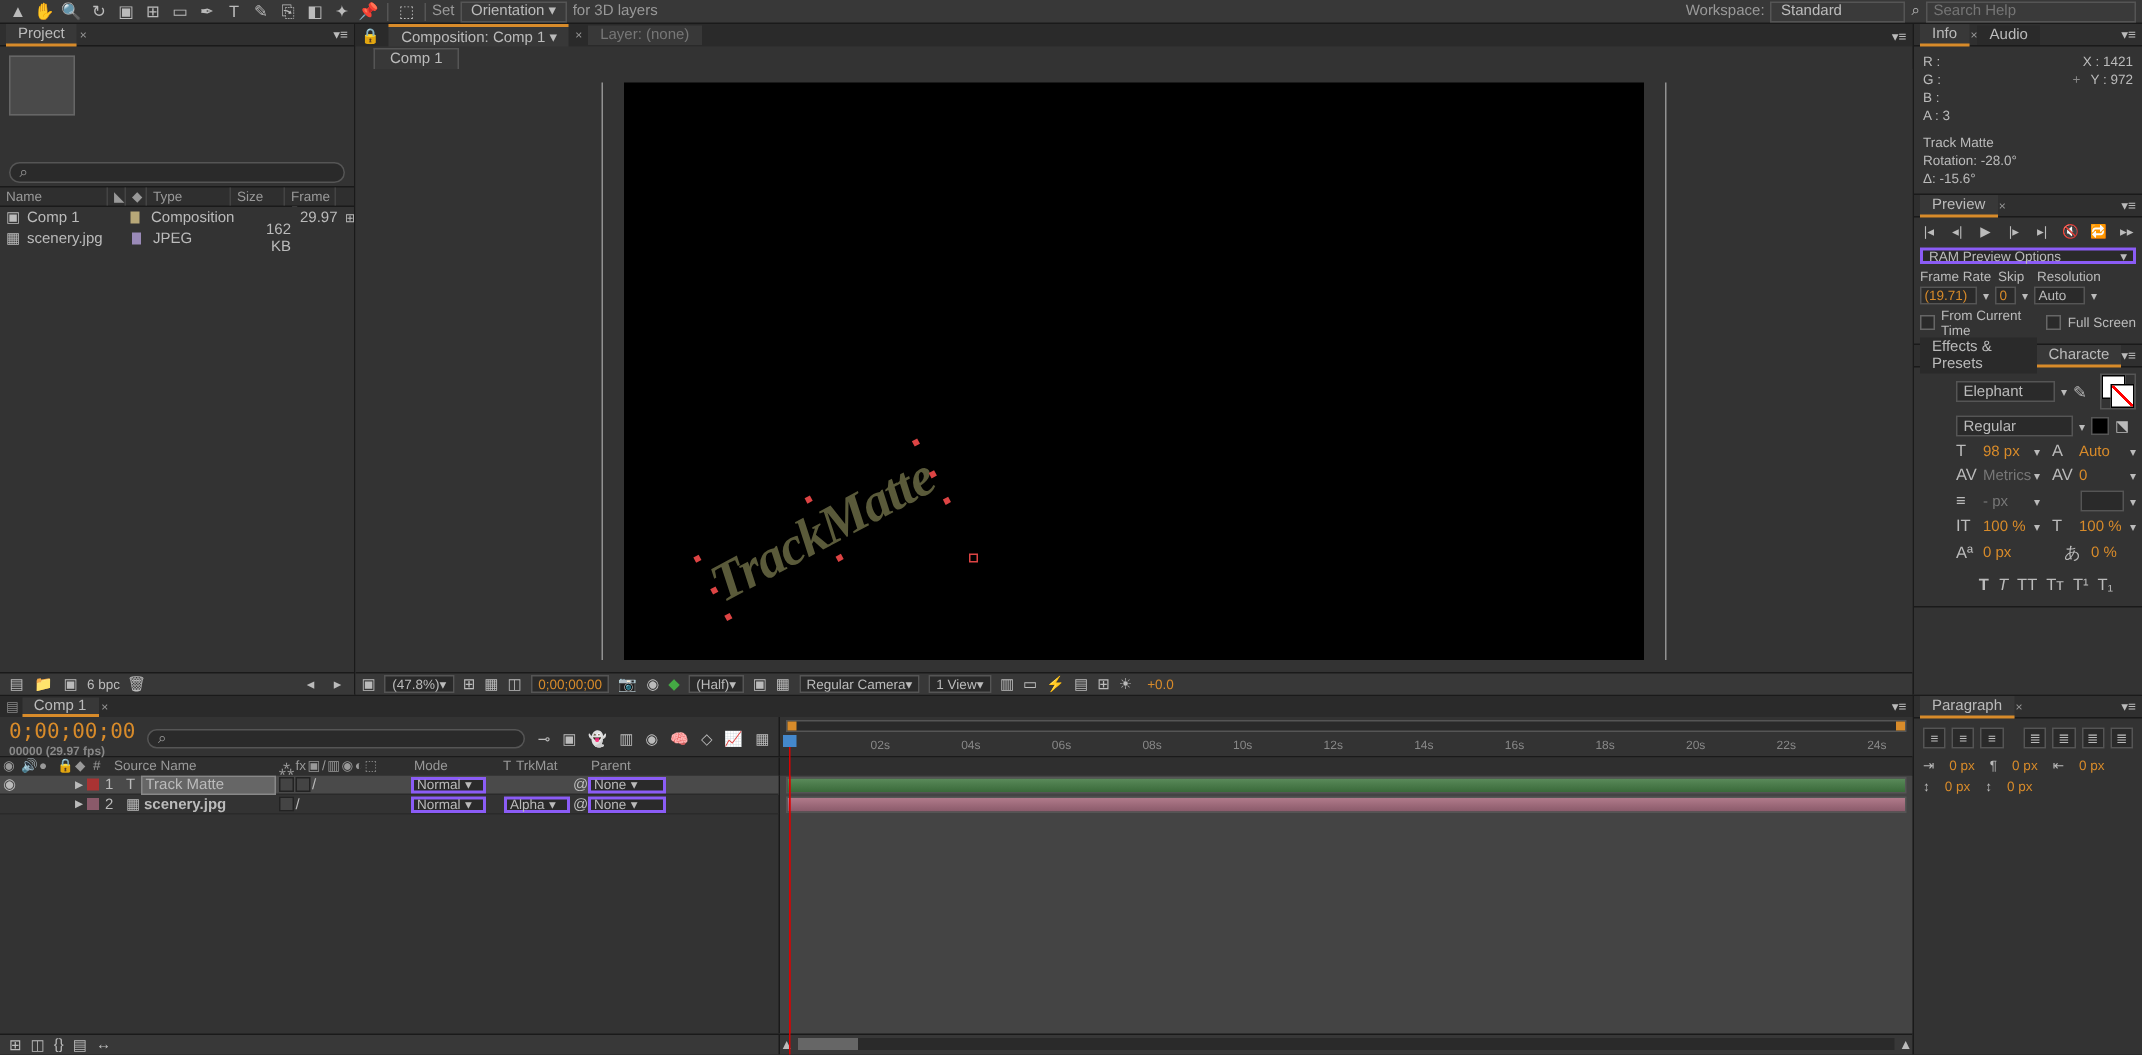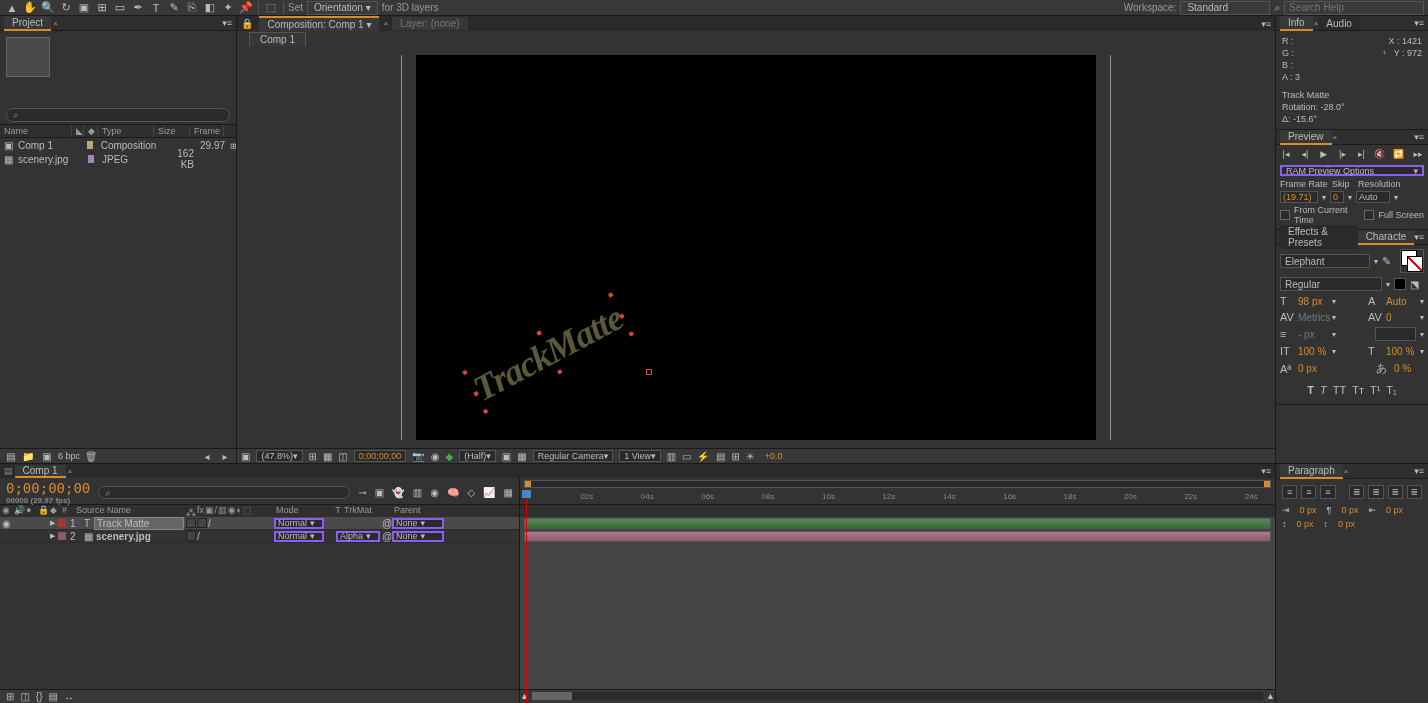--- a/index.html
+++ b/index.html
@@ -58,21 +58,21 @@
 
 .right-panels { width: 153px; background: #333; border-left: 1px solid #1a1a1a; display: flex; flex-direction: column; }
 .right-panel { border-bottom: 1px solid #1a1a1a; }
 .info-body { padding: 4px 6px; font-size: 9px; line-height: 12px; }
 .info-row { display: flex; justify-content: space-between; }
 .preview-controls { display: flex; gap: 2px; padding: 3px; justify-content: space-between; }
 .preview-btn { width: 14px; height: 12px; color: #bbb; cursor: pointer; display:flex; align-items:center; justify-content:center; font-size:9px;}
 .preview-opts { padding: 2px 4px; }
 .preview-opts .row { display: flex; gap: 4px; margin-bottom: 2px; font-size: 9px; align-items: center;}
 .preview-opts input, .preview-opts .val { background: #2a2a2a; border: 1px solid #555; color: #d88b2a; width: 32px; height: 12px; font-size: 9px; padding: 0 2px; }
-.char-body { padding: 4px; }
+.char-body { padding: 4px; margin-left: 24px; }
 .char-row { display: flex; align-items: center; gap: 4px; margin-bottom: 4px; }
 .char-drop { flex:1; background: #2a2a2a; border: 1px solid #555; height: 14px; font-size: 10px; padding: 0 4px; color: #bbb; display:flex; align-items:center;}
 .char-swatch { width: 24px; height: 24px; border: 1px solid #555; position: relative; }
 .char-swatch .fg { position: absolute; top: 0; left: 0; width: 16px; height: 16px; background: #fff; border: 1px solid #000; }
 .char-swatch .stroke { position: absolute; bottom: 0; right: 0; width: 16px; height: 16px; background: #fff; border: 1px solid #000; }
 .char-swatch .stroke::after{content:'';position:absolute;inset:0;background:linear-gradient(to top right, transparent 46%, red 46%, red 54%, transparent 54%);}
 .char-val { color: #d88b2a; width: 30px; }
 .char-icon { width: 14px; color: #bbb; font-size: 11px; }
 .face-btns { display: flex; gap: 6px; justify-content: center; padding: 4px; }
 .face-btn { font-size: 11px; color: #bbb; cursor:pointer;}

